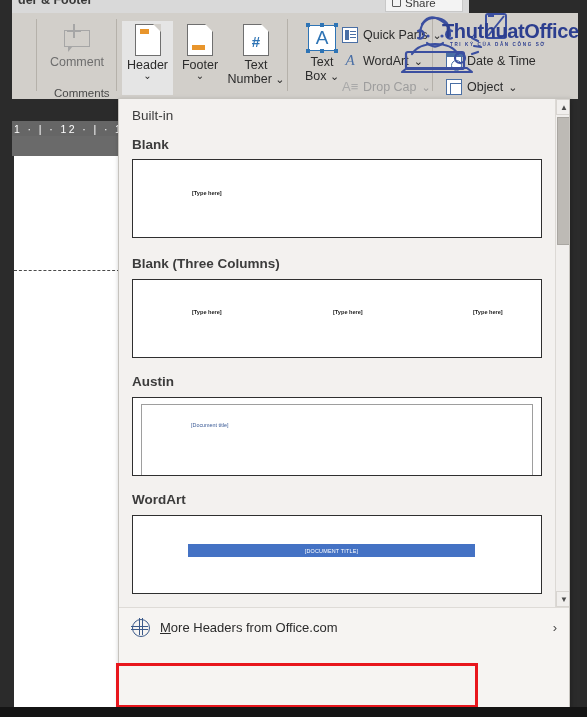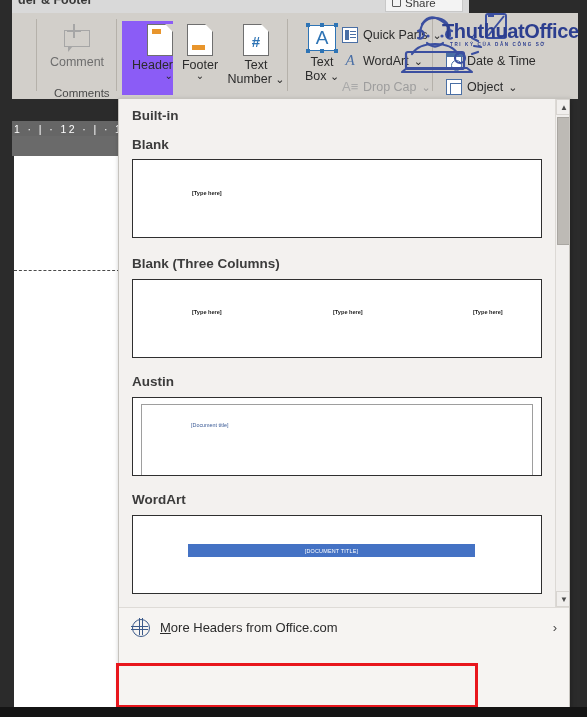--- a/index.html
+++ b/index.html
@@ -58,21 +58,21 @@
   .grp-sep {
     position: absolute; top: 6px; width: 1px; height: 72px; background: #b5b1aa;
   }
   .ribbon-btn {
     position: absolute; display: flex; flex-direction: column;
     align-items: center; text-align: center;
     font-size: 12.5px; color: #6e6e6e; line-height: 1.15;
     user-select: none;
   }
   .ribbon-btn.enabled { color: #2b2b2b; }
-  .ribbon-btn.selected { background: #8b5cf6; align-items: flex-end; }
+  .ribbon-btn.selected { background: #e5e5e5; }
   .ribbon-label { white-space: nowrap; }
   .caret { font-size: 10px; line-height: 8px; }
 
   
   .pageicon {
     width: 26px; height: 32px; background: #fff;
     border: 1.4px solid #6f6f6f; position: relative; margin-bottom: 2px;
   }
   .pageicon:after {
     content: ""; position: absolute; right: -1.4px; top: -1.4px;
@@ -207,21 +207,21 @@
     position: absolute; left: 118px; top: 98px; width: 452px; height: 617px;
     background: #f6f4f2; border: 1px solid #c6c3be;
     box-shadow: 1px 2px 5px rgba(0,0,0,.25);
     overflow: hidden;
   }
   .gallery {
     position: absolute; left: 0; top: 0; width: 452px; height: 508px;
     background: #f3f1ef; overflow: hidden;
   }
   .gal-heading {
-    font-size: 13.5px; font-weight: 700; color: #3c3c3c;
+    font-size: 13.5px; font-weight: 400; color: #3c3c3c;
   }
   .gal-title-built { position: absolute; left: 13px; top: 9px; }
   .tpl-label {
     position: absolute; font-size: 13.5px; font-weight: 700; color: #3c3c3c;
   }
   .tpl-preview {
     position: absolute; background: #fff; border: 1.6px solid #2f2f2f;
     overflow: hidden;
   }
   .ph {

